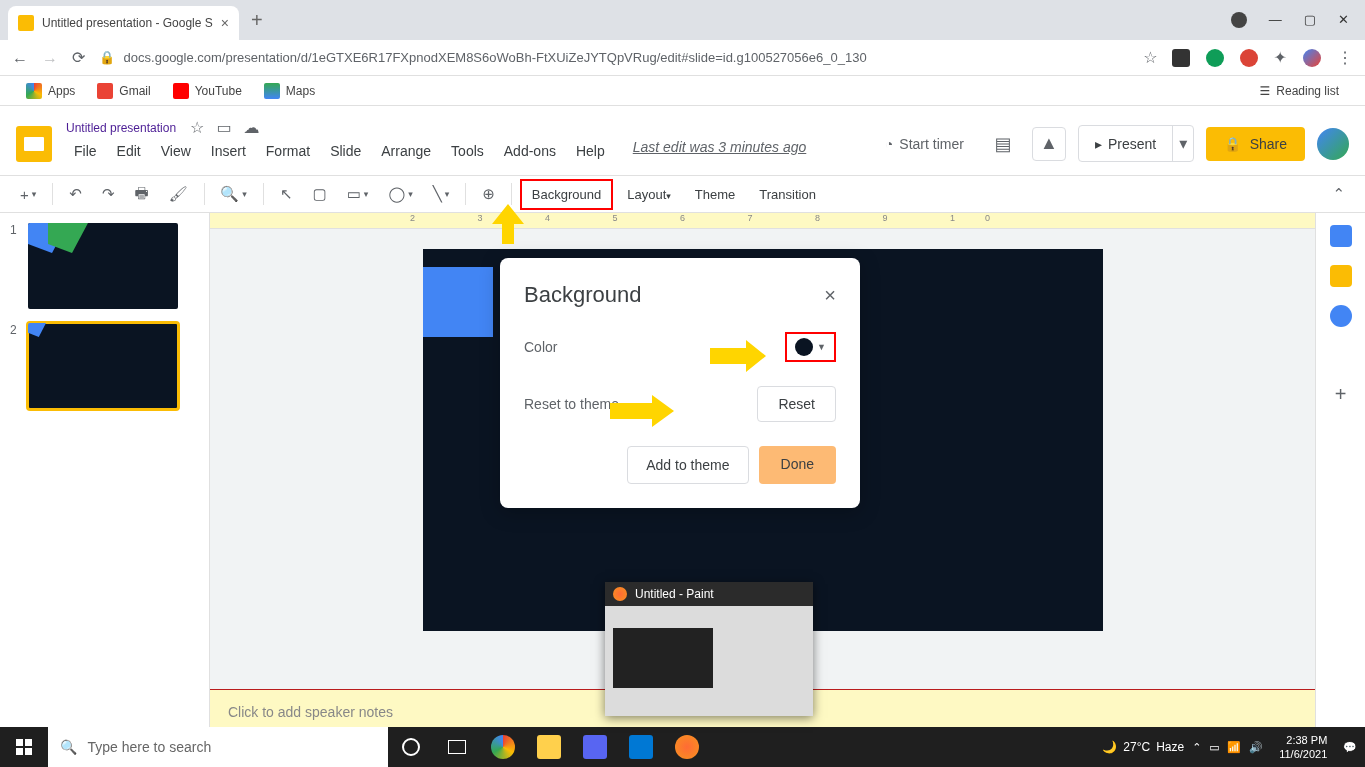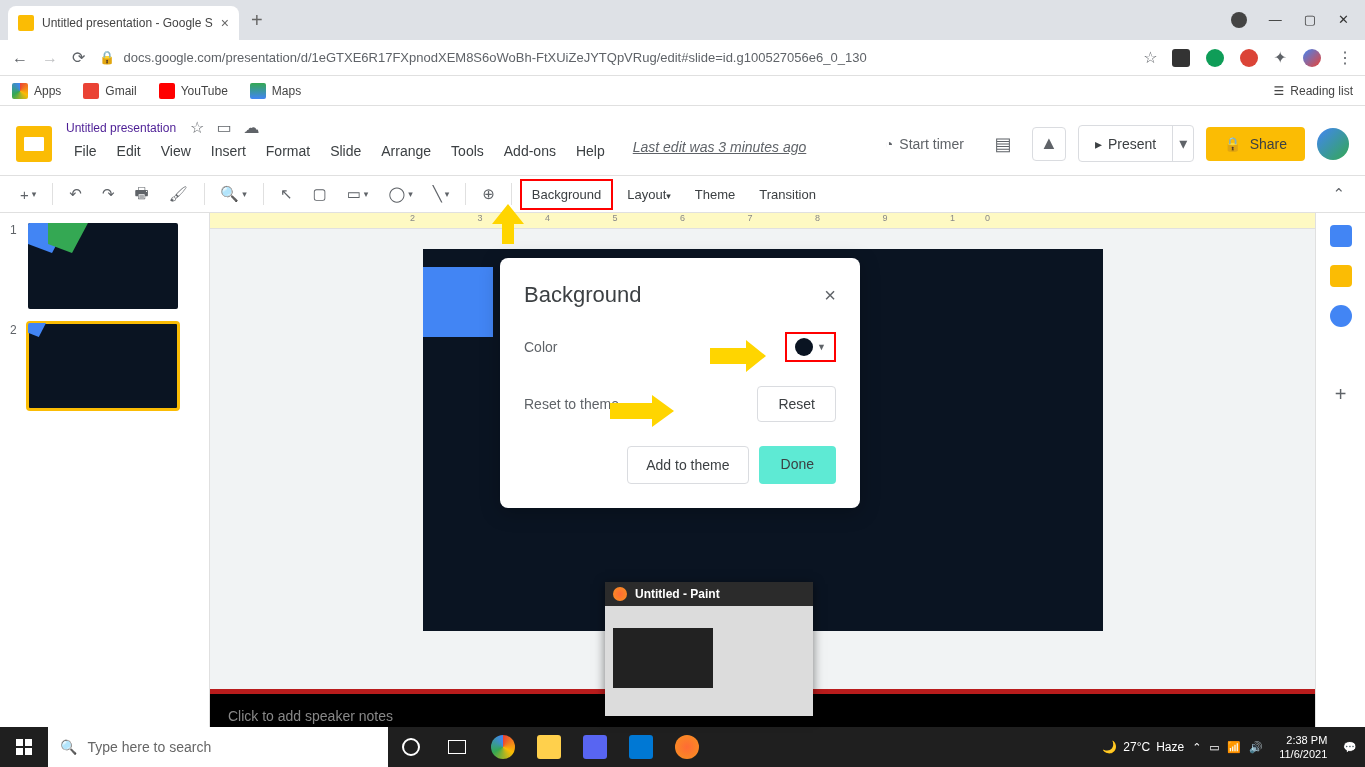--- a/index.html
+++ b/index.html
@@ -12,21 +12,21 @@
 .tab-close { color: #666; margin-left: auto; font-size: 14px; }
 .newtab { margin-left: 12px; color: #666; font-size: 20px; font-weight: 300; }
 .win-controls { margin-left: auto; display: flex; gap: 22px; padding-right: 16px; color: #333; font-size: 13px; }
 
 .chrome-addr { height: 36px; background: #fff; display: flex; align-items: center; padding: 0 12px; gap: 14px; border-bottom: 1px solid #e0e0e0; }
 .nav-icon { color: #5f6368; font-size: 16px; }
 .addr-bar { flex: 1; display: flex; align-items: center; gap: 8px; font-size: 13px; color: #5f6368; }
 .ext-icons { display: flex; gap: 16px; align-items: center; }
 .ext-icon { width: 18px; height: 18px; border-radius: 3px; }
 
-.chrome-bookmarks { height: 30px; background: #fff; display: flex; align-items: center; padding: 0 12px; gap: 22px; font-size: 12px; color: #444; border-bottom: 1px solid #e0e0e0; }
+.chrome-bookmarks { height: 30px; background: #fff; display: flex; align-items: center; padding: 0 26px; gap: 22px; font-size: 12px; color: #444; border-bottom: 1px solid #e0e0e0; }
 .bm { display: flex; align-items: center; gap: 6px; }
 .bm-icon { width: 16px; height: 16px; border-radius: 2px; }
 .reading { margin-left: auto; display: flex; align-items: center; gap: 6px; }
 
 
 .slides-header { background: #fff; padding: 6px 16px 0; }
 .title-row { display: flex; align-items: center; gap: 14px; padding: 6px 0; }
 .slides-logo { width: 36px; height: 36px; background: #fbbc04; border-radius: 3px; display: flex; align-items: center; justify-content: center; }
 .slides-logo::after { content: ''; width: 20px; height: 14px; background: #fff; border-radius: 1px; }
 .doc-title { font-size: 12px; color: #4c1d95; }
@@ -61,51 +61,51 @@
 .thumb.active { outline: 3px solid #fbbc04; outline-offset: -1px; }
 .thumb-shape1 { position: absolute; top: 0; left: 0; width: 40px; height: 30px; background: #4285f4; clip-path: polygon(0 0, 100% 0, 60% 100%, 0 70%); }
 .thumb-shape2 { position: absolute; top: 0; left: 20px; width: 40px; height: 30px; background: #34a853; clip-path: polygon(0 0, 100% 0, 60% 100%, 0 70%); }
 
 .canvas-area { flex: 1; background: #f1f3f4; position: relative; display: flex; flex-direction: column; }
 .ruler-h { height: 16px; background: #fef9c3; border-bottom: 1px solid #e0e0e0; font-size: 9px; color: #888; padding-left: 200px; letter-spacing: 30px; }
 .canvas-wrap { flex: 1; display: flex; justify-content: center; align-items: flex-start; padding-top: 20px; }
 .slide-canvas { width: 680px; height: 382px; background: #0a1422; position: relative; }
 .canvas-shape { position: absolute; top: 18px; left: 0; width: 70px; height: 70px; background: #4285f4; }
 
-.notes-area { height: 50px; background: #000000; border-top: 5px solid #b91c1c; padding: 14px 18px; color: #888; font-size: 14px; }
+.notes-area { height: 50px; background: #fef9c3; border-top: 1px solid #b91c1c; padding: 14px 18px; color: #888; font-size: 14px; }
 
 .view-switcher { height: 34px; background: #fff; border-top: 1px solid #e0e0e0; display: flex; align-items: center; padding: 0 20px; gap: 24px; color: #5f6368; }
 .view-btn { font-size: 16px; padding: 4px; }
 .view-btn.active { border-top: 3px solid #000; }
 
 .side-panel { width: 50px; background: #fff; border-left: 1px solid #e0e0e0; display: flex; flex-direction: column; align-items: center; padding-top: 12px; gap: 18px; }
 .sp-icon { width: 22px; height: 22px; border-radius: 4px; }
 
 
 .dialog-overlay { position: absolute; top: 258px; left: 500px; width: 360px; background: #fff; border-radius: 8px; box-shadow: 0 4px 20px rgba(0,0,0,0.25); padding: 24px; z-index: 100; }
 .dialog-title { font-size: 22px; color: #3c4043; margin-bottom: 24px; display: flex; justify-content: space-between; align-items: center; }
 .dialog-close { color: #5f6368; font-size: 20px; cursor: pointer; }
 .dialog-row { display: flex; justify-content: space-between; align-items: center; margin-bottom: 24px; font-size: 14px; color: #5f6368; }
 .color-picker { border: 2px solid red; padding: 4px 8px; display: flex; align-items: center; gap: 4px; }
 .color-circle { width: 18px; height: 18px; border-radius: 50%; background: #0a1422; }
 .color-arrow { font-size: 9px; color: #5f6368; }
 .choose-img { border: 3px solid #5d1826; padding: 10px 18px; font-size: 14px; color: #3c4043; }
 .reset-btn { border: 1px solid #dadce0; border-radius: 4px; padding: 9px 20px; font-size: 14px; color: #3c4043; }
 .dialog-actions { display: flex; justify-content: flex-end; gap: 10px; margin-top: 20px; }
 .add-theme { border: 1px solid #dadce0; border-radius: 4px; padding: 10px 18px; font-size: 14px; color: #3c4043; }
-.done-btn { background: #5eead4; border-radius: 4px; padding: 10px 22px; font-size: 14px; font-weight: 500; color: #3c4043; }
+.done-btn { background: #fdba74; border-radius: 4px; padding: 10px 22px; font-size: 14px; font-weight: 500; color: #3c4043; }
 
 
 .arrow-up { position: absolute; top: 204px; left: 488px; z-index: 200; }
 .arrow-right1 { position: absolute; top: 340px; left: 710px; z-index: 200; }
 .arrow-right2 { position: absolute; top: 395px; left: 610px; z-index: 200; }
 .yellow-arrow { fill: #ffd500; }
 
 
-.paint-preview { position: absolute; top: 582px; left: 605px; width: 208px; z-index: 150; box-shadow: 0 2px 10px rgba(0,0,0,0.5); font-weight: bold; }
+.paint-preview { position: absolute; top: 582px; left: 605px; width: 208px; z-index: 150; box-shadow: 0 2px 10px rgba(0,0,0,0.5); }
 .paint-title { background: #2b2b2b; color: #fff; font-size: 12px; padding: 5px 8px; display: flex; align-items: center; gap: 8px; }
 .paint-icon { width: 14px; height: 14px; background: radial-gradient(circle, #ff6b35, #f7931e); border-radius: 50%; }
 .paint-body { width: 208px; height: 110px; background: #dcdcdc; position: relative; }
 .paint-inner { position: absolute; top: 22px; left: 8px; width: 100px; height: 60px; background: #222; }
 
 
 .taskbar { position: absolute; bottom: 0; left: 0; right: 0; height: 40px; background: #1f1f1f; display: flex; align-items: center; }
 .start-btn { width: 48px; height: 40px; display: flex; align-items: center; justify-content: center; color: #fff; }
 .search-box { background: #fff; height: 40px; width: 340px; display: flex; align-items: center; padding: 0 12px; gap: 10px; color: #666; font-size: 14px; }
 .task-icon { width: 46px; height: 40px; display: flex; align-items: center; justify-content: center; }

